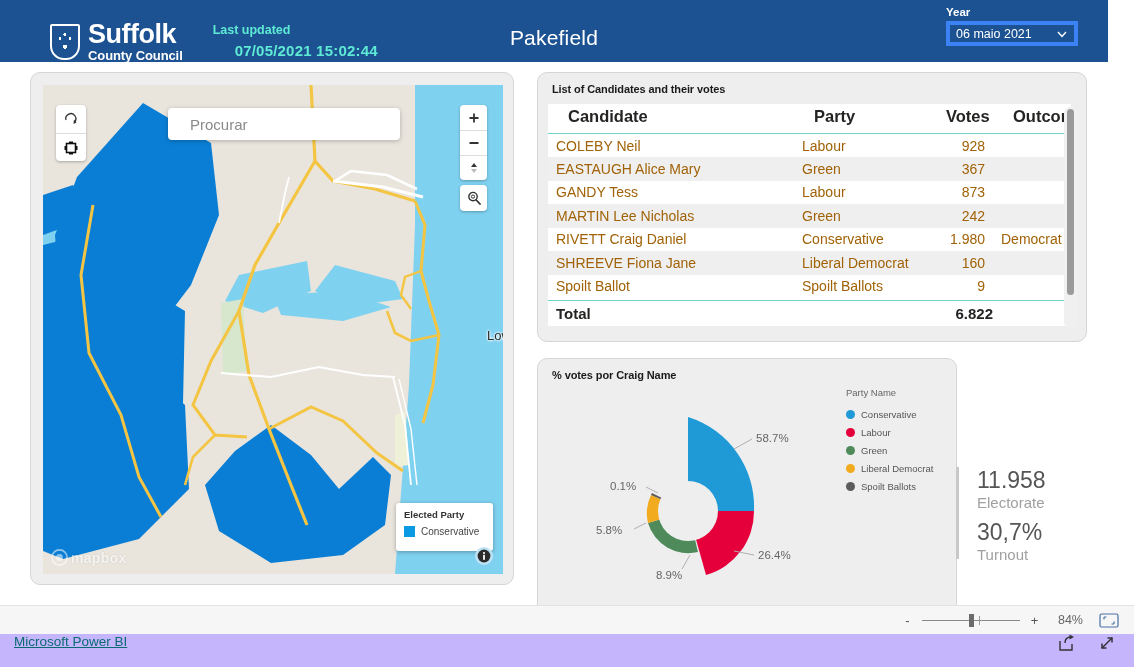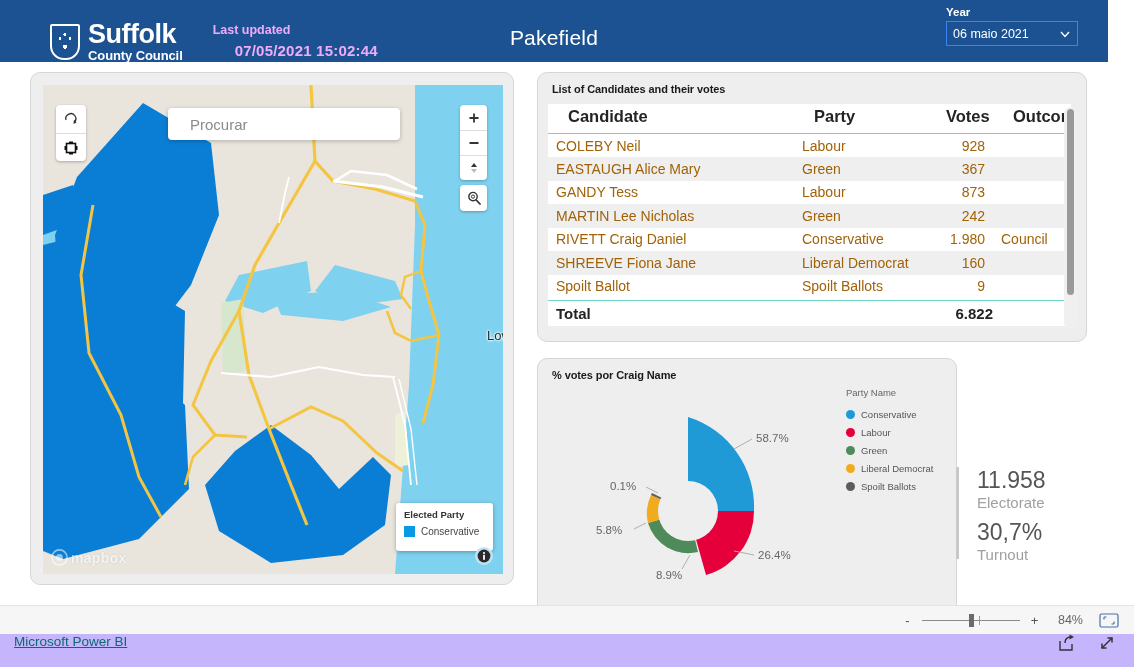--- a/index.html
+++ b/index.html
@@ -46,21 +46,21 @@
   .logo-text { line-height: 1; }
   .logo-main {
     font-size: 27px; font-weight: bold; color: #ffffff;
     letter-spacing: -0.5px; display: block;
   }
   .logo-sub {
     font-size: 13px; font-weight: bold; color: #ffffff;
     letter-spacing: -0.1px; display: block; margin-top: 1px;
   }
   .last-updated {
-    margin-left: 30px; color: #f0abfc; line-height: 1.5;
+    margin-left: 30px; color: #5eead4; line-height: 1.5;
   }
   .lu-label { font-size: 12.5px; font-weight: bold; display: block; }
   .lu-value {
     font-size: 15px; font-weight: bold; display: block;
     margin-left: 22px; letter-spacing: 0.2px;
   }
   .page-title {
     position: absolute; left: 0; right: 0; top: 26px;
     text-align: center;
     font-size: 21px; color: #ffffff;
@@ -70,21 +70,21 @@
   .year-block {
     position: absolute; right: 30px; top: 6px; width: 132px;
   }
   .year-label {
     font-size: 11.5px; font-weight: bold; color: #ffffff;
     margin-bottom: 3px; display: block;
   }
   .year-select {
     width: 132px; height: 25px;
     background: #1c5292;
-    border: 1px solid #3b82f6;
+    border: 4px solid #3b82f6;
     display: flex; align-items: center;
     padding: 0 6px;
     cursor: pointer;
   }
   .year-value {
     font-size: 12.5px; color: #ffffff; flex: 1;
   }
   .chev { width: 12px; height: 12px; flex: none; }
 
   
@@ -570,21 +570,21 @@
           <tr>
             <td>MARTIN Lee Nicholas</td>
             <td>Green</td>
             <td class="num">242</td>
             <td></td>
           </tr>
           <tr>
             <td>RIVETT Craig Daniel</td>
             <td>Conservative</td>
             <td class="num">1.980</td>
-            <td>Council</td>
+            <td>Democrat</td>
           </tr>
           <tr>
             <td>SHREEVE Fiona Jane</td>
             <td>Liberal Democrat</td>
             <td class="num">160</td>
             <td></td>
           </tr>
           <tr>
             <td>Spoilt Ballot</td>
             <td>Spoilt Ballots</td>

